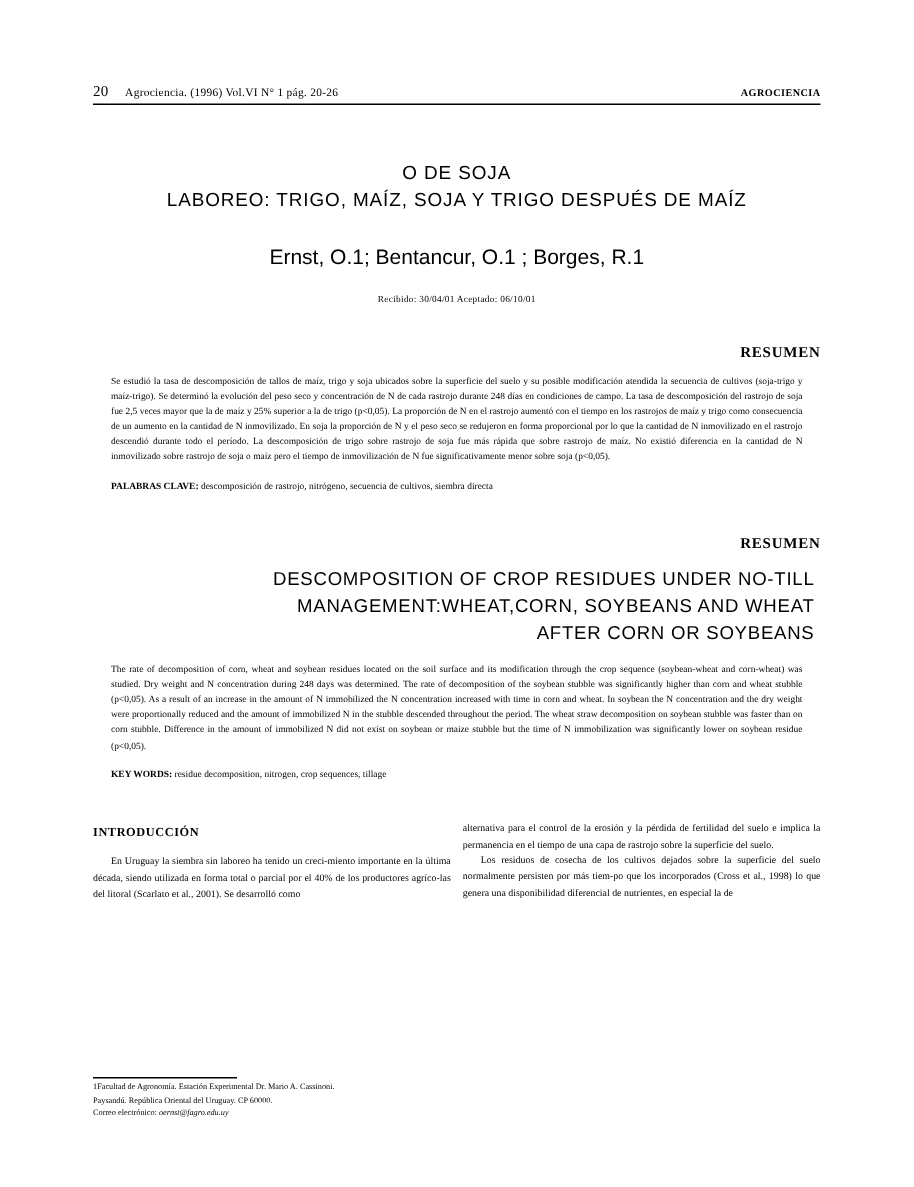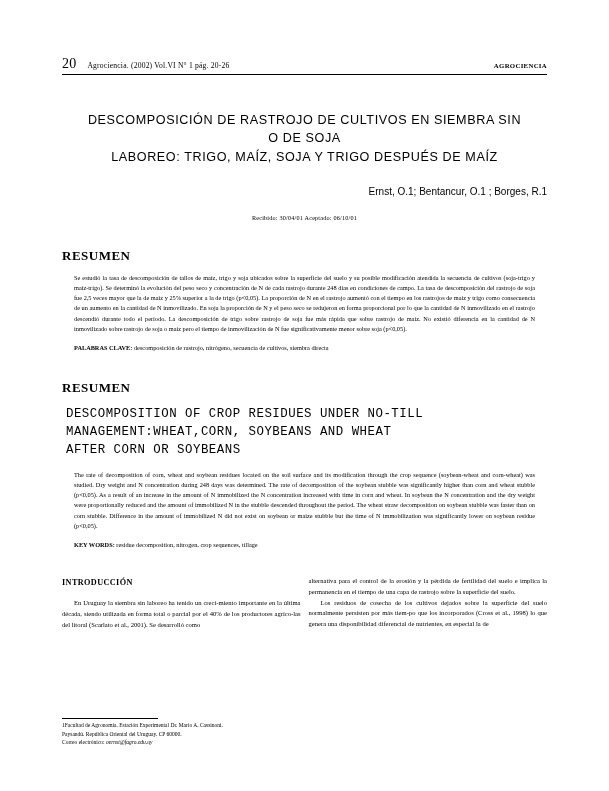--- a/index.html
+++ b/index.html
@@ -26,21 +26,21 @@
 
   
   .runhead {
     display: flex;
     align-items: baseline;
     font-size: 7.6px;
     letter-spacing: 0.2px;
     margin-bottom: 2px;
   }
   .runhead .pageno {
-    font-size: 14px;
+    font-size: 10px;
     margin-right: 11px;
   }
   .runhead .journal {
     flex: 1;
     font-size: 7.6px;
   }
   .runhead .brand {
     font-size: 6.8px;
     font-weight: bold;
     letter-spacing: 0.3px;
@@ -55,36 +55,36 @@
   .title {
     text-align: center;
     font-size: 12.6px;
     letter-spacing: 0.6px;
     line-height: 1.45;
     margin-top: 36px;
     font-family: "Liberation Sans", sans-serif;
     font-weight: normal;
   }
   .authors {
-    text-align: right;
-    font-size: 10px;
+    text-align: center;
+    font-size: 14px;
     margin-top: 20px;
     font-family: "Liberation Sans", sans-serif;
   }
   .received {
     text-align: center;
     font-size: 6.2px;
     margin-top: 17px;
     letter-spacing: 0.2px;
   }
 
   
   .sec-head {
-    text-align: left;
-    font-size: 13px;
+    text-align: right;
+    font-size: 10px;
     font-weight: bold;
     letter-spacing: 0.5px;
     margin-top: 27px;
     margin-bottom: 9px;
   }
   .abstract {
     font-size: 6.3px;
     line-height: 1.62;
     text-align: justify;
     margin: 0 12px;
@@ -92,26 +92,26 @@
   .abstract p { margin: 0 0 0 0; }
   .keywords {
     font-size: 6.3px;
     line-height: 1.6;
     text-align: justify;
     margin: 9px 12px 0 12px;
   }
   .keywords b { font-weight: bold; }
 
   .summary-title {
-    text-align: left;
+    text-align: right;
     font-size: 12.4px;
     letter-spacing: 0.5px;
     line-height: 1.45;
     margin: 10px 4px 0 4px;
-    font-family: Liberation Mono, monospace;
+    font-family: Liberation Sans, sans-serif;
   }
 
   
   .columns {
     display: flex;
     gap: 8px;
     margin-top: 26px;
   }
   .col {
     flex: 1;
@@ -147,27 +147,26 @@
   }
   .footnote .em { font-style: italic; }
 </style>
 </head>
 <body>
 
 <div class="page">
 
   <div class="runhead">
     <span class="pageno">20</span>
-    <span class="journal">Agrociencia. (2002) Vol.VI  N° 1 pág. 20-26</span>
+    <span class="journal">Agrociencia. (1996) Vol.VI  N° 1 pág. 20-26</span>
     <span class="brand">AGROCIENCIA</span>
   </div>
   <hr class="rule">
 
   <div class="title">
-    <div>DESCOMPOSICIÓN DE RASTROJO DE CULTIVOS EN SIEMBRA SIN</div>
     <div>O DE SOJA</div>
     <div>LABOREO: TRIGO, MAÍZ, SOJA  Y TRIGO DESPUÉS DE MAÍZ</div>
   </div>
 
   <div class="authors">Ernst, O.1; Bentancur, O.1 ; Borges, R.1</div>
 
   <div class="received">Recibido: 30/04/01 Aceptado: 06/10/01</div>
 
   <div class="sec-head">RESUMEN</div>
   <div class="abstract">

